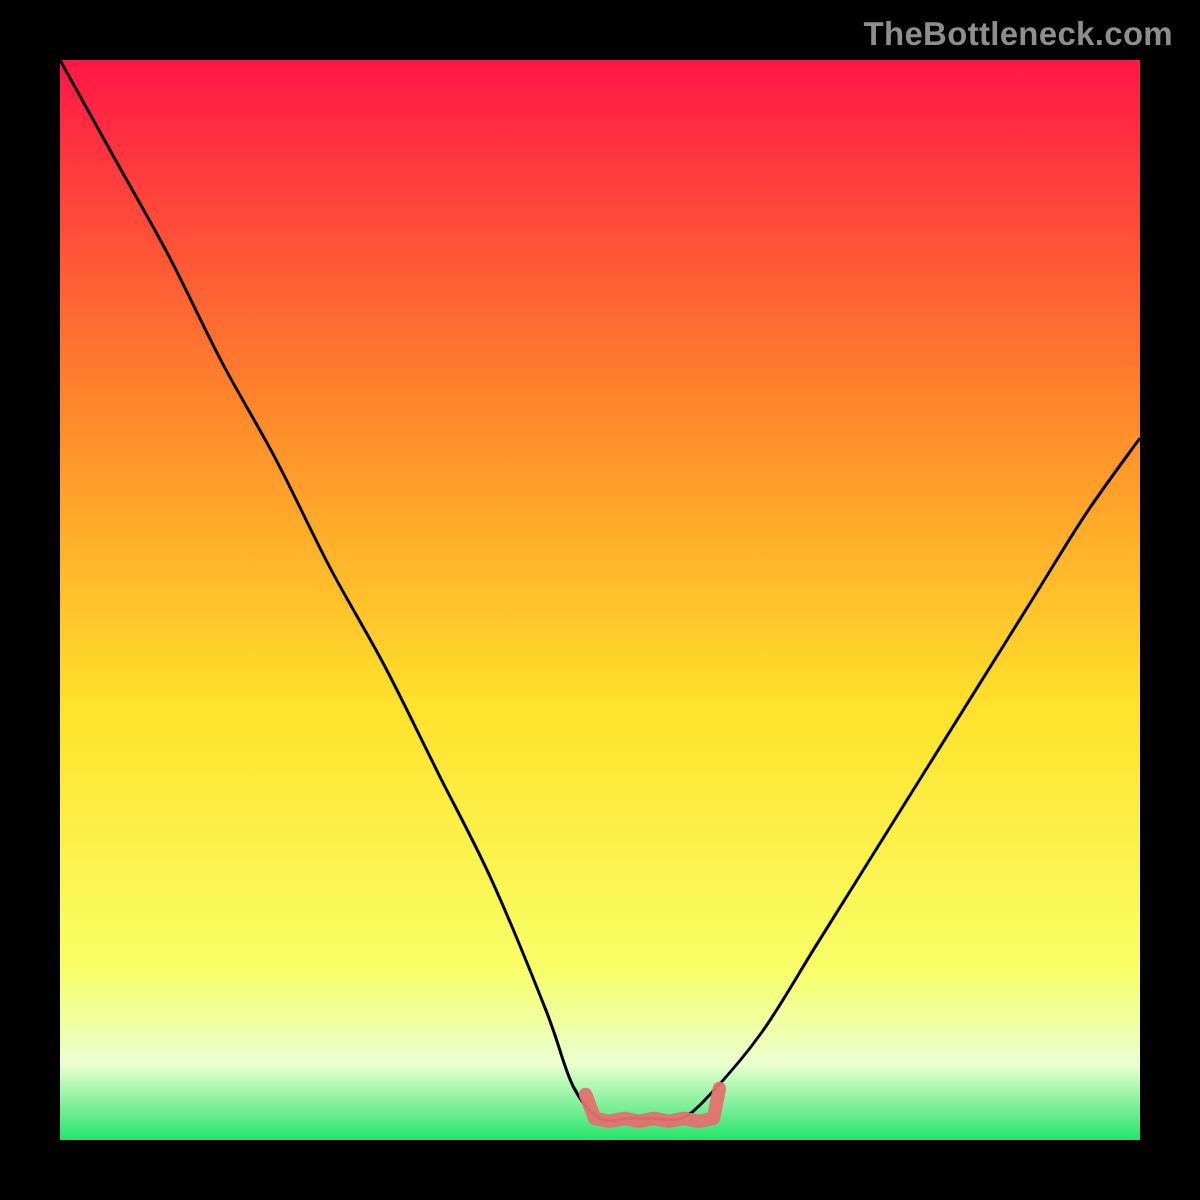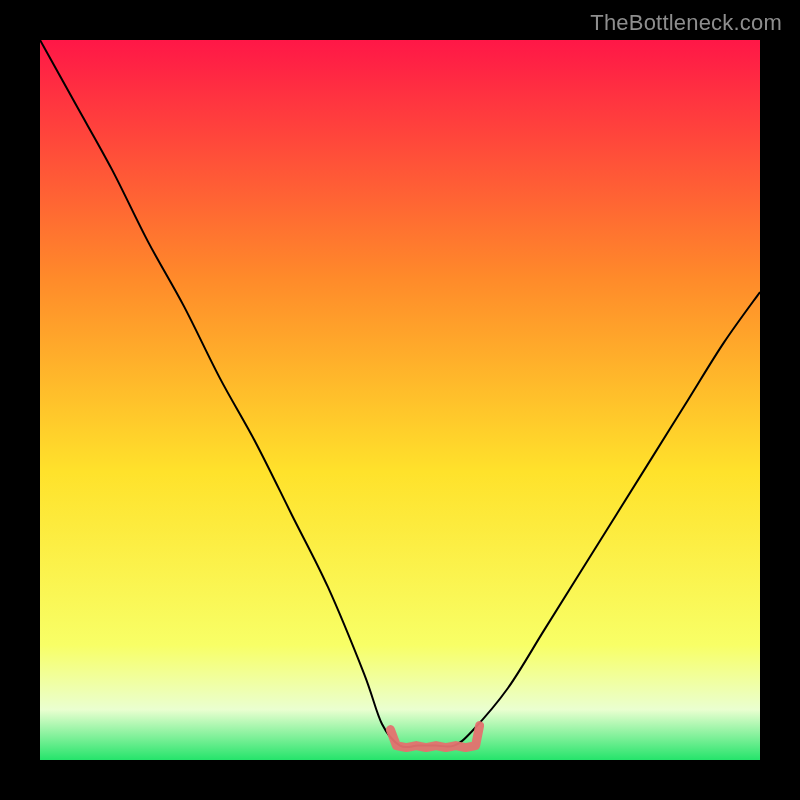--- a/index.html
+++ b/index.html
@@ -40,21 +40,21 @@
     top: 0;
     width: 100%;
     height: 100%;
   }
   .watermark {
     position: absolute;
     top: 10px;
     right: 18px;
     font-family: Arial, Helvetica, sans-serif;
     font-size: 22px;
-    font-weight: 400;
+    font-weight: 700;
     color: #8e8e8e;
     letter-spacing: 0.2px;
   }
 </style>
 </head>
 <body>
 
 <div class="outer">
   <div class="watermark">TheBottleneck.com</div>
   <div class="plot">

